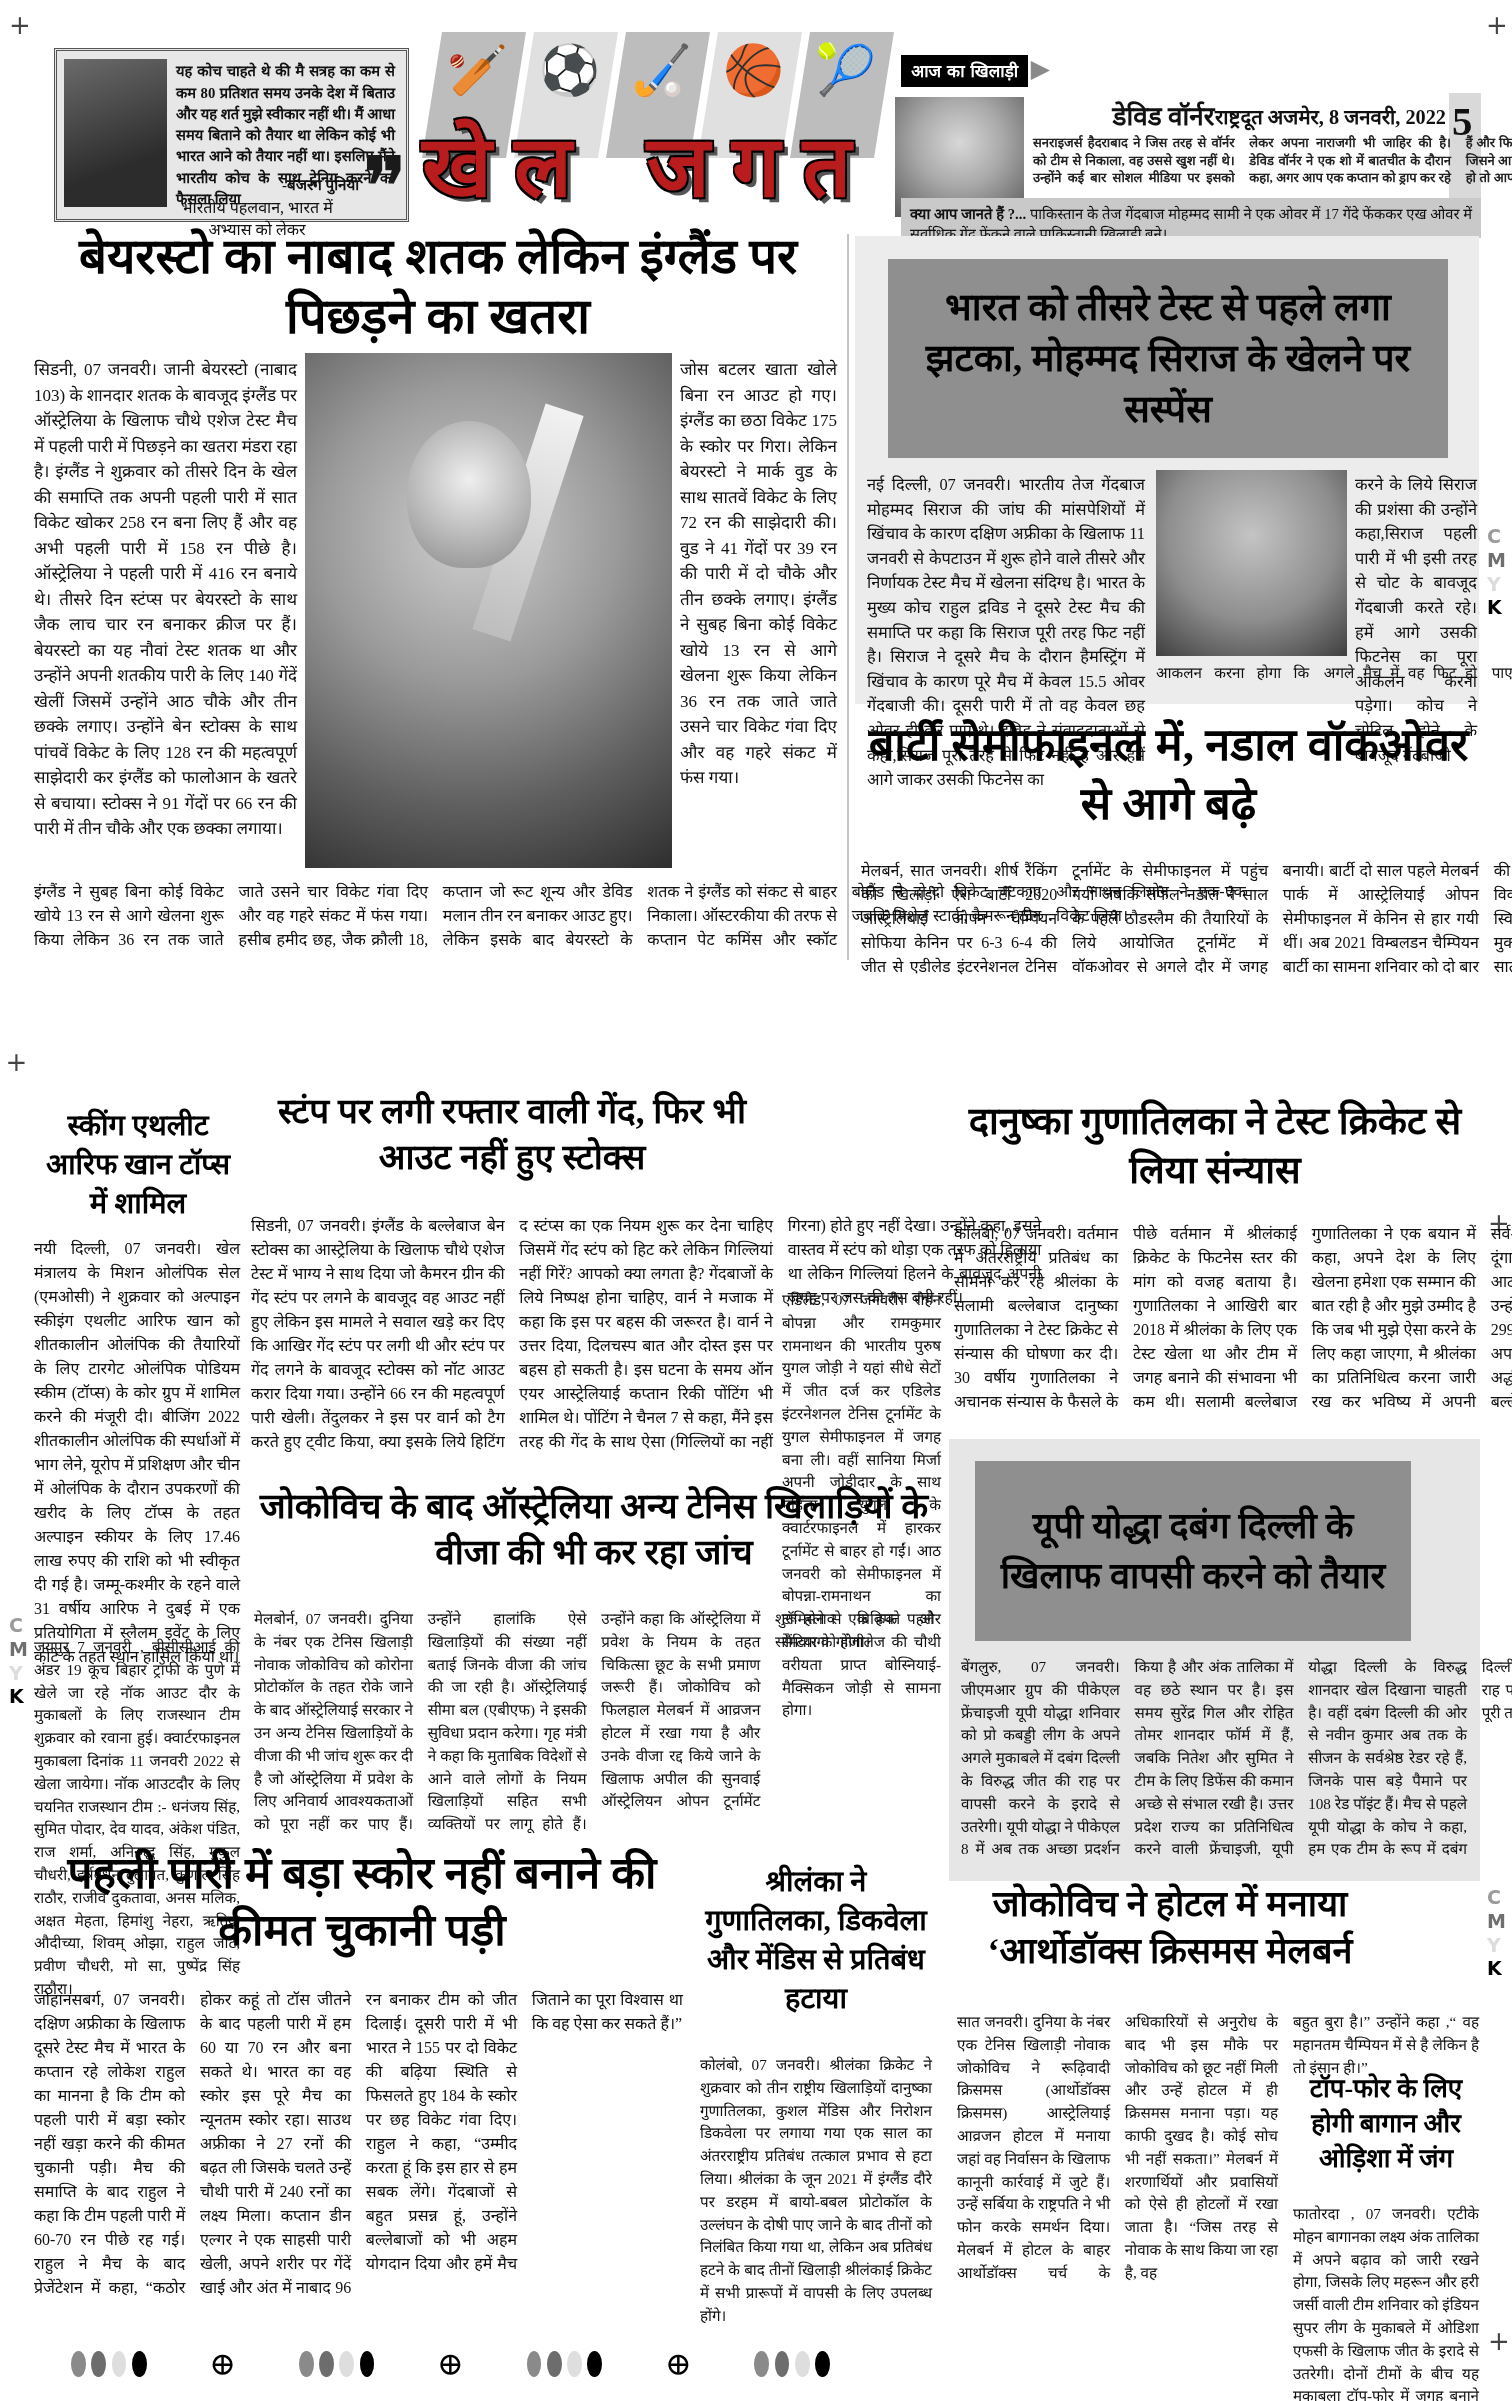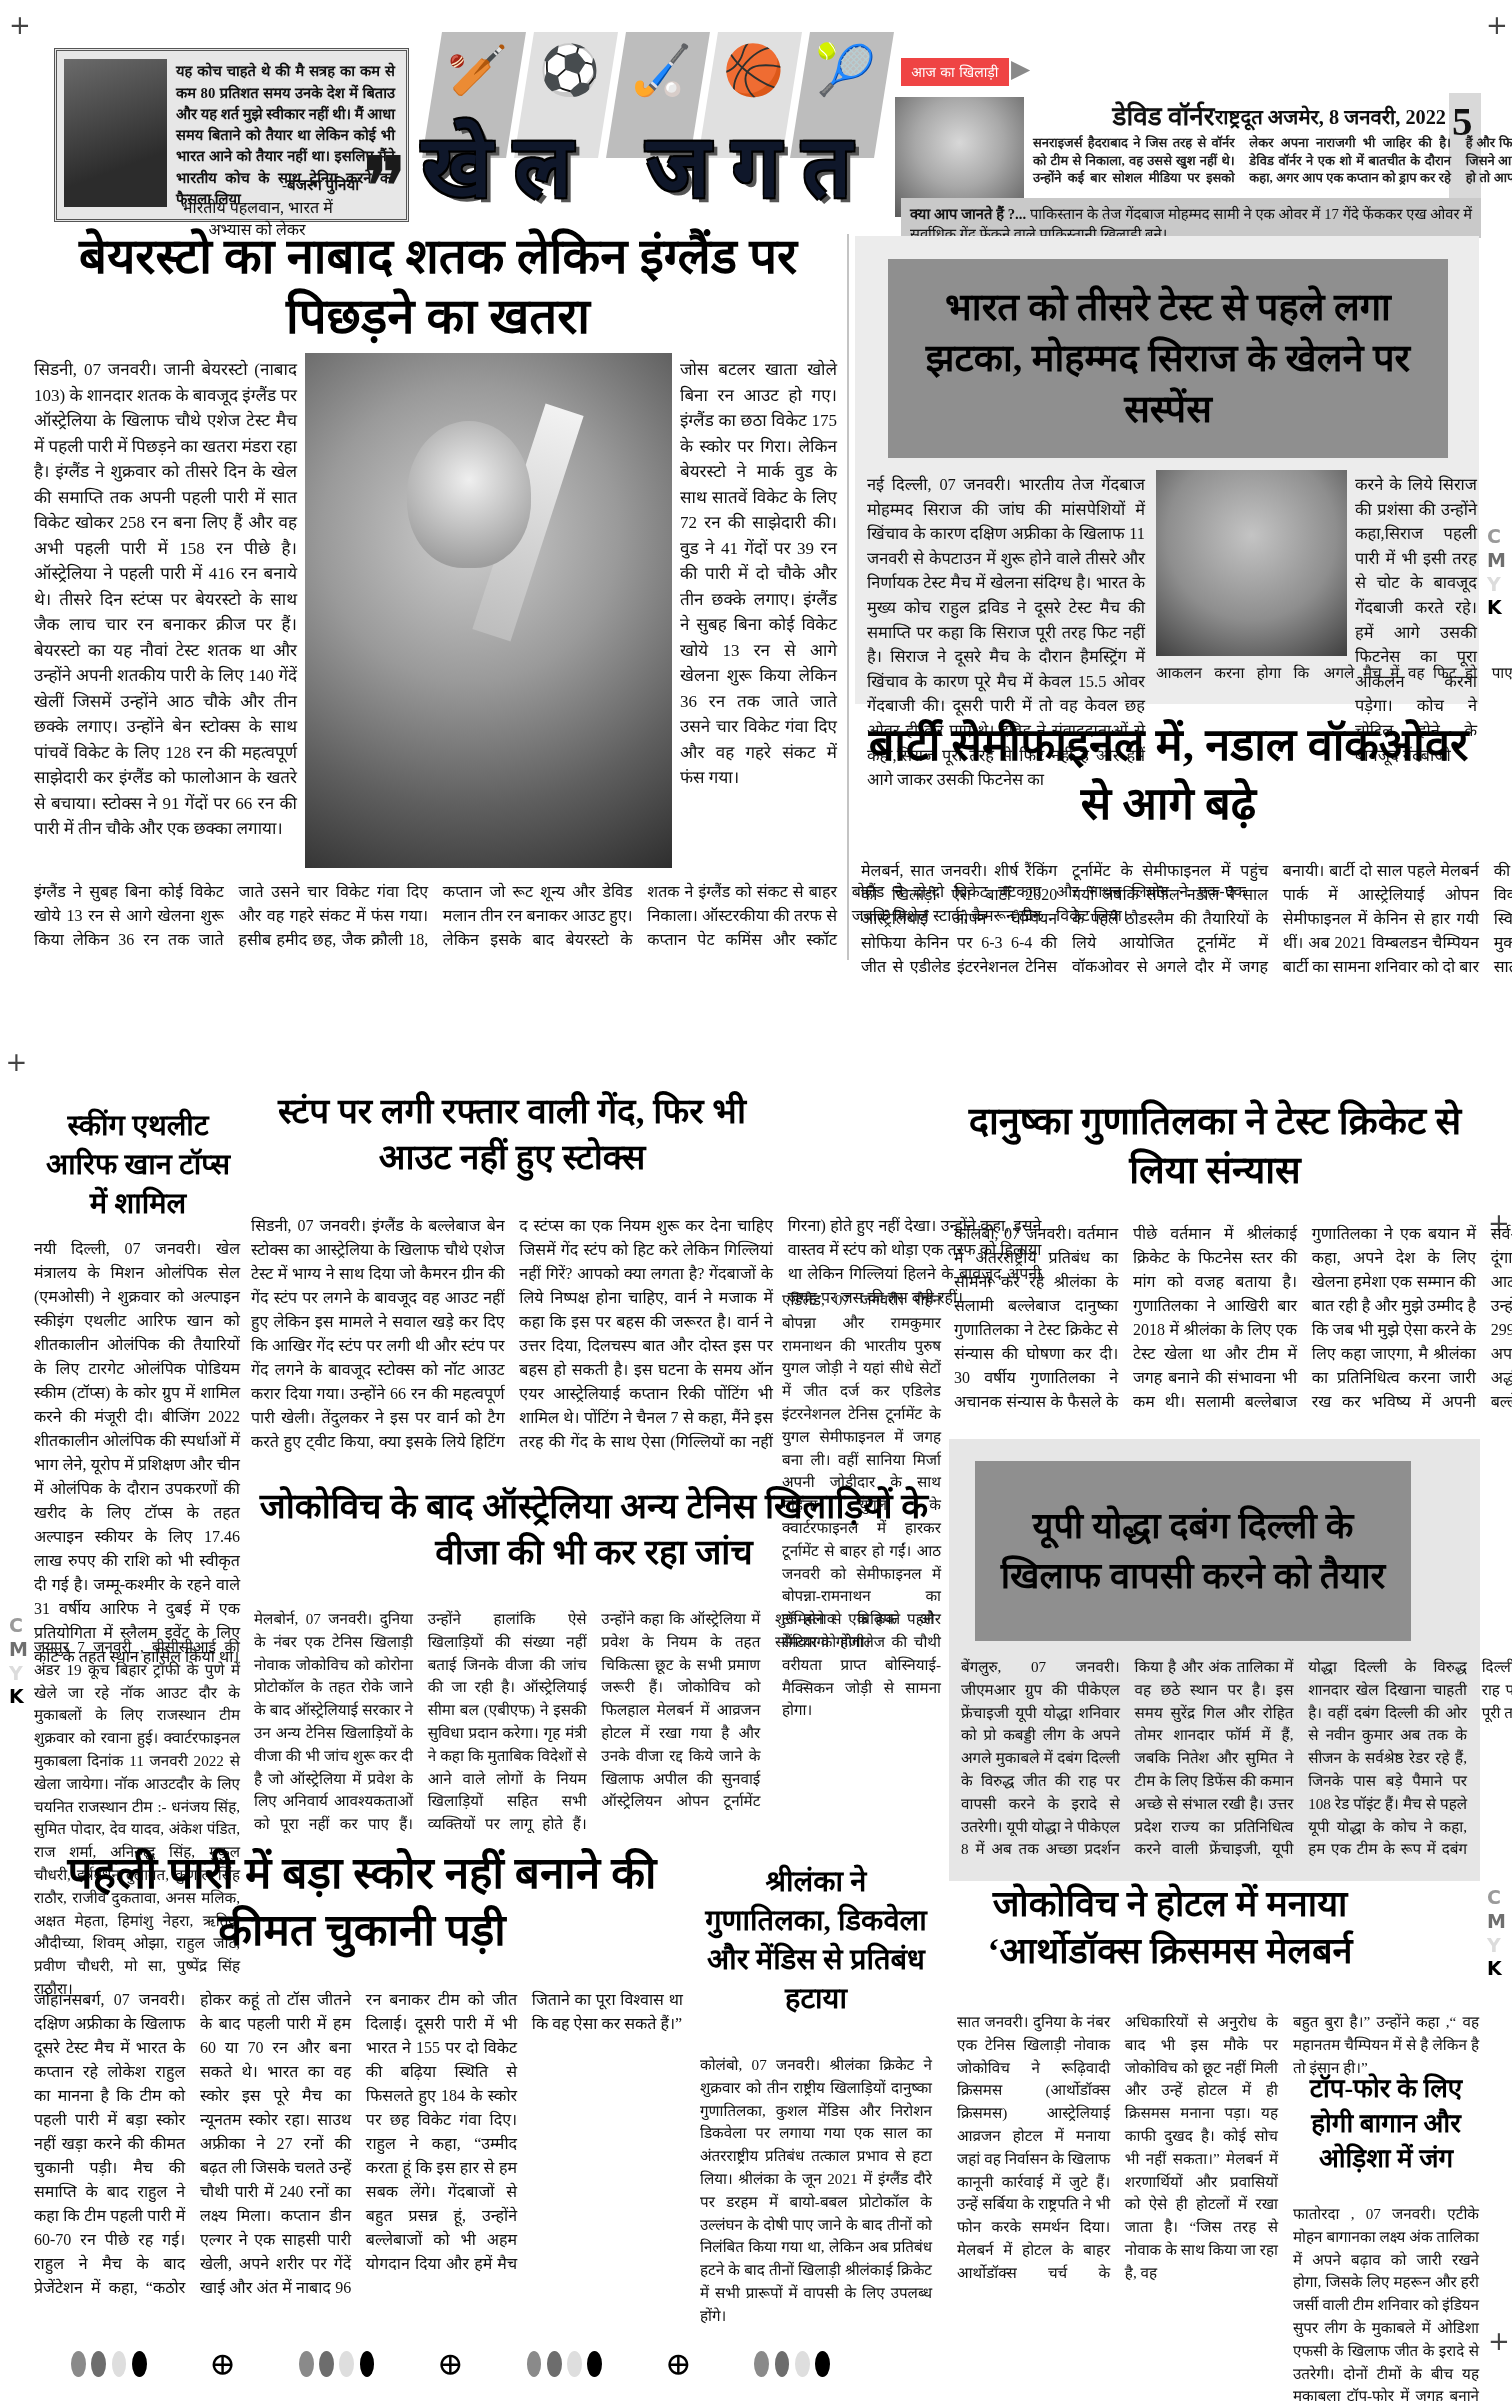--- a/index.html
+++ b/index.html
@@ -25,23 +25,23 @@
   .quotebox .qtext{font-size:14.7px;font-weight:bold;line-height:1.45;text-align:justify;}
   .quotebox .attr{font-size:15.2px;font-weight:bold;}
   .quotebox .sub{font-size:16px;font-weight:normal;text-align:center;}
   .quoteglyph{font-size:85px;color:#1a1a1a;line-height:1;}
   .masthead-panels{display:flex;gap:8px;}
   .panel{width:84px;height:116px;transform:skewX(-9deg);display:flex;align-items:flex-start;
          justify-content:center;padding-top:10.2px;font-size:49px;}
   .panel:nth-child(odd){background:#bdbdbd}.panel:nth-child(even){background:#e0e0e0}
   .panel .ic{transform:skewX(9deg);}
   .mast-title{font-family:"DejaVu Sans",sans-serif;font-weight:900;font-size:85px;letter-spacing:22.6px;
-     color:#0f172a;white-space:nowrap;
+     color:#b91c1c;white-space:nowrap;
      text-shadow:-1.7px -1.7px 0 #000,1.7px -1.7px 0 #000,-1.7px 1.7px 0 #000,1.7px 1.7px 0 #000,5.1px 5.1px 0 #555;}
-  .tagbox{background:#ef4444;color:#fff;font-weight:normal;font-size:14px;padding:4.5px 10.2px;
+  .tagbox{background:#000000;color:#fff;font-weight:bold;font-size:17px;padding:4.5px 10.2px;
           font-family:"DejaVu Sans",sans-serif;display:inline-block;}
   .tagarrow{color:#8a8a8a;font-size:25px;}
   .dyk{background:#c9c9c9;font-size:14.7px;line-height:1.4;padding:5.6px 9px;text-align:justify;}
   .regrow{display:flex;align-items:center;justify-content:space-between;}
   .ovals{display:flex;gap:5.6px;}
   .oval{width:14.7px;height:26px;border-radius:50%;}
   .o1{background:#8a8a8a}.o2{background:#6d6d6d}.o3{background:#dedede}.o4{background:#000}
   .crosshair{font-size:32px;color:#000;line-height:1;}
   .vrule{background:#c4c4c4;}
 </style>

